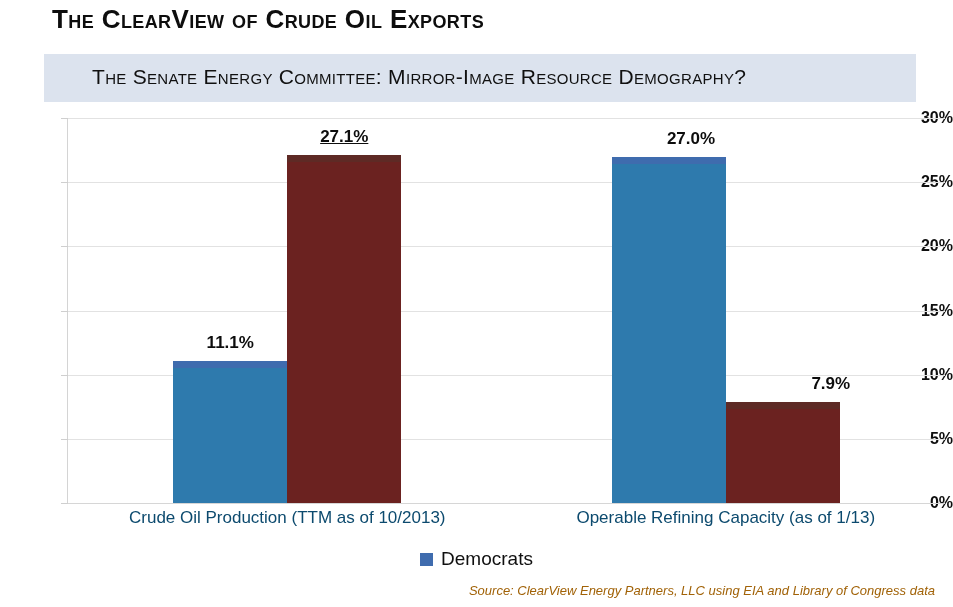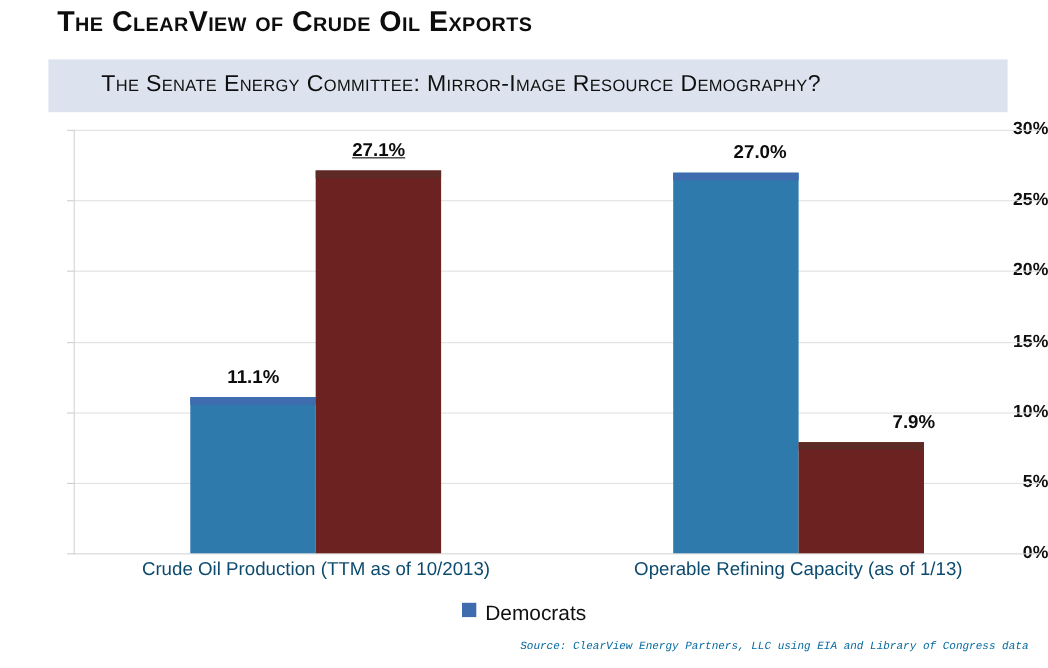--- a/index.html
+++ b/index.html
@@ -75,30 +75,30 @@
   .cat-label{
     position:absolute;top:398px;
     text-align:center;font-size:17px;color:#0c4a6e;
     white-space:nowrap;
   }
   
   #legend{
     position:absolute;left:0;top:548px;width:953px;
     display:flex;justify-content:center;align-items:center;gap:36px;
   }
-  .legend-item{display:flex;align-items:flex-start;gap:8px;}
+  .legend-item{display:flex;align-items:center;gap:8px;}
   .legend-swatch{width:13px;height:13px;display:block;}
   .legend-swatch.dem{background:#3f6cae;}
   .legend-swatch.rep{background:#4a2a1e;}
   .legend-label{font-size:19px;color:#101010;}
   
   #source{
     position:absolute;right:18px;top:583px;
-    font-family:Liberation Mono, monospace;
-    font-style:italic;font-size:10px;color:#0369a1;
+    font-family:Liberation Sans, sans-serif;
+    font-style:italic;font-size:13px;color:#a16207;
     white-space:nowrap;
   }
 </style>
 </head>
 <body>
 
 <div id="slide-title">The ClearView of Crude Oil Exports</div>
 
 <div id="subtitle-banner">
   <div id="subtitle-text">The Senate Energy Committee: Mirror-Image Resource Demography?</div>

